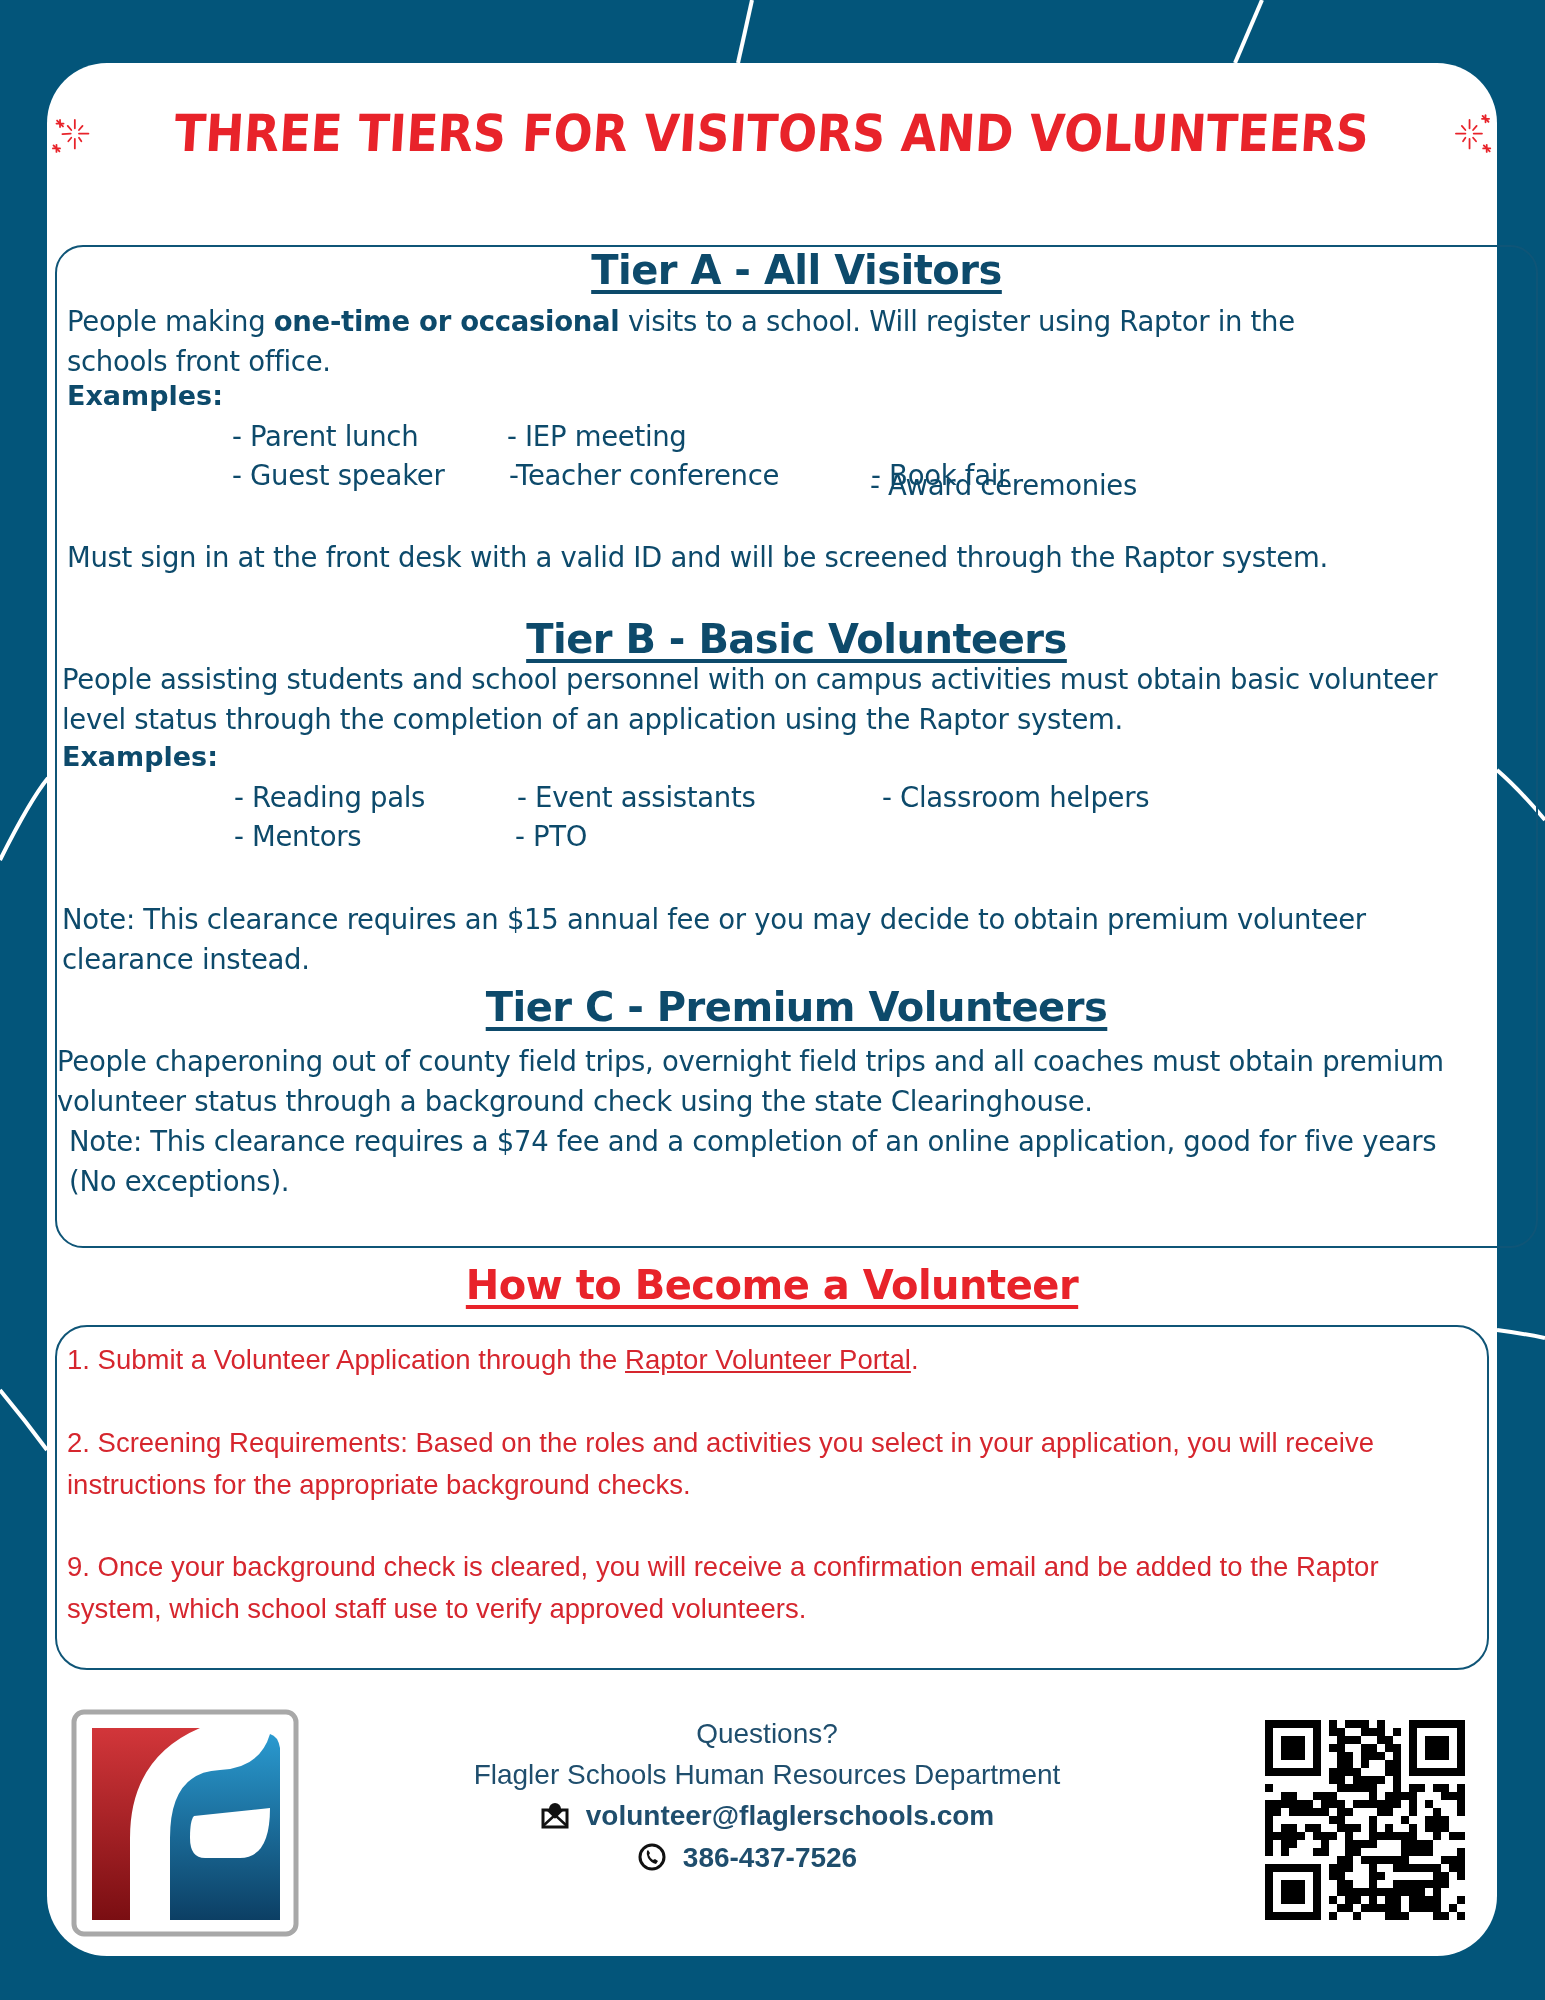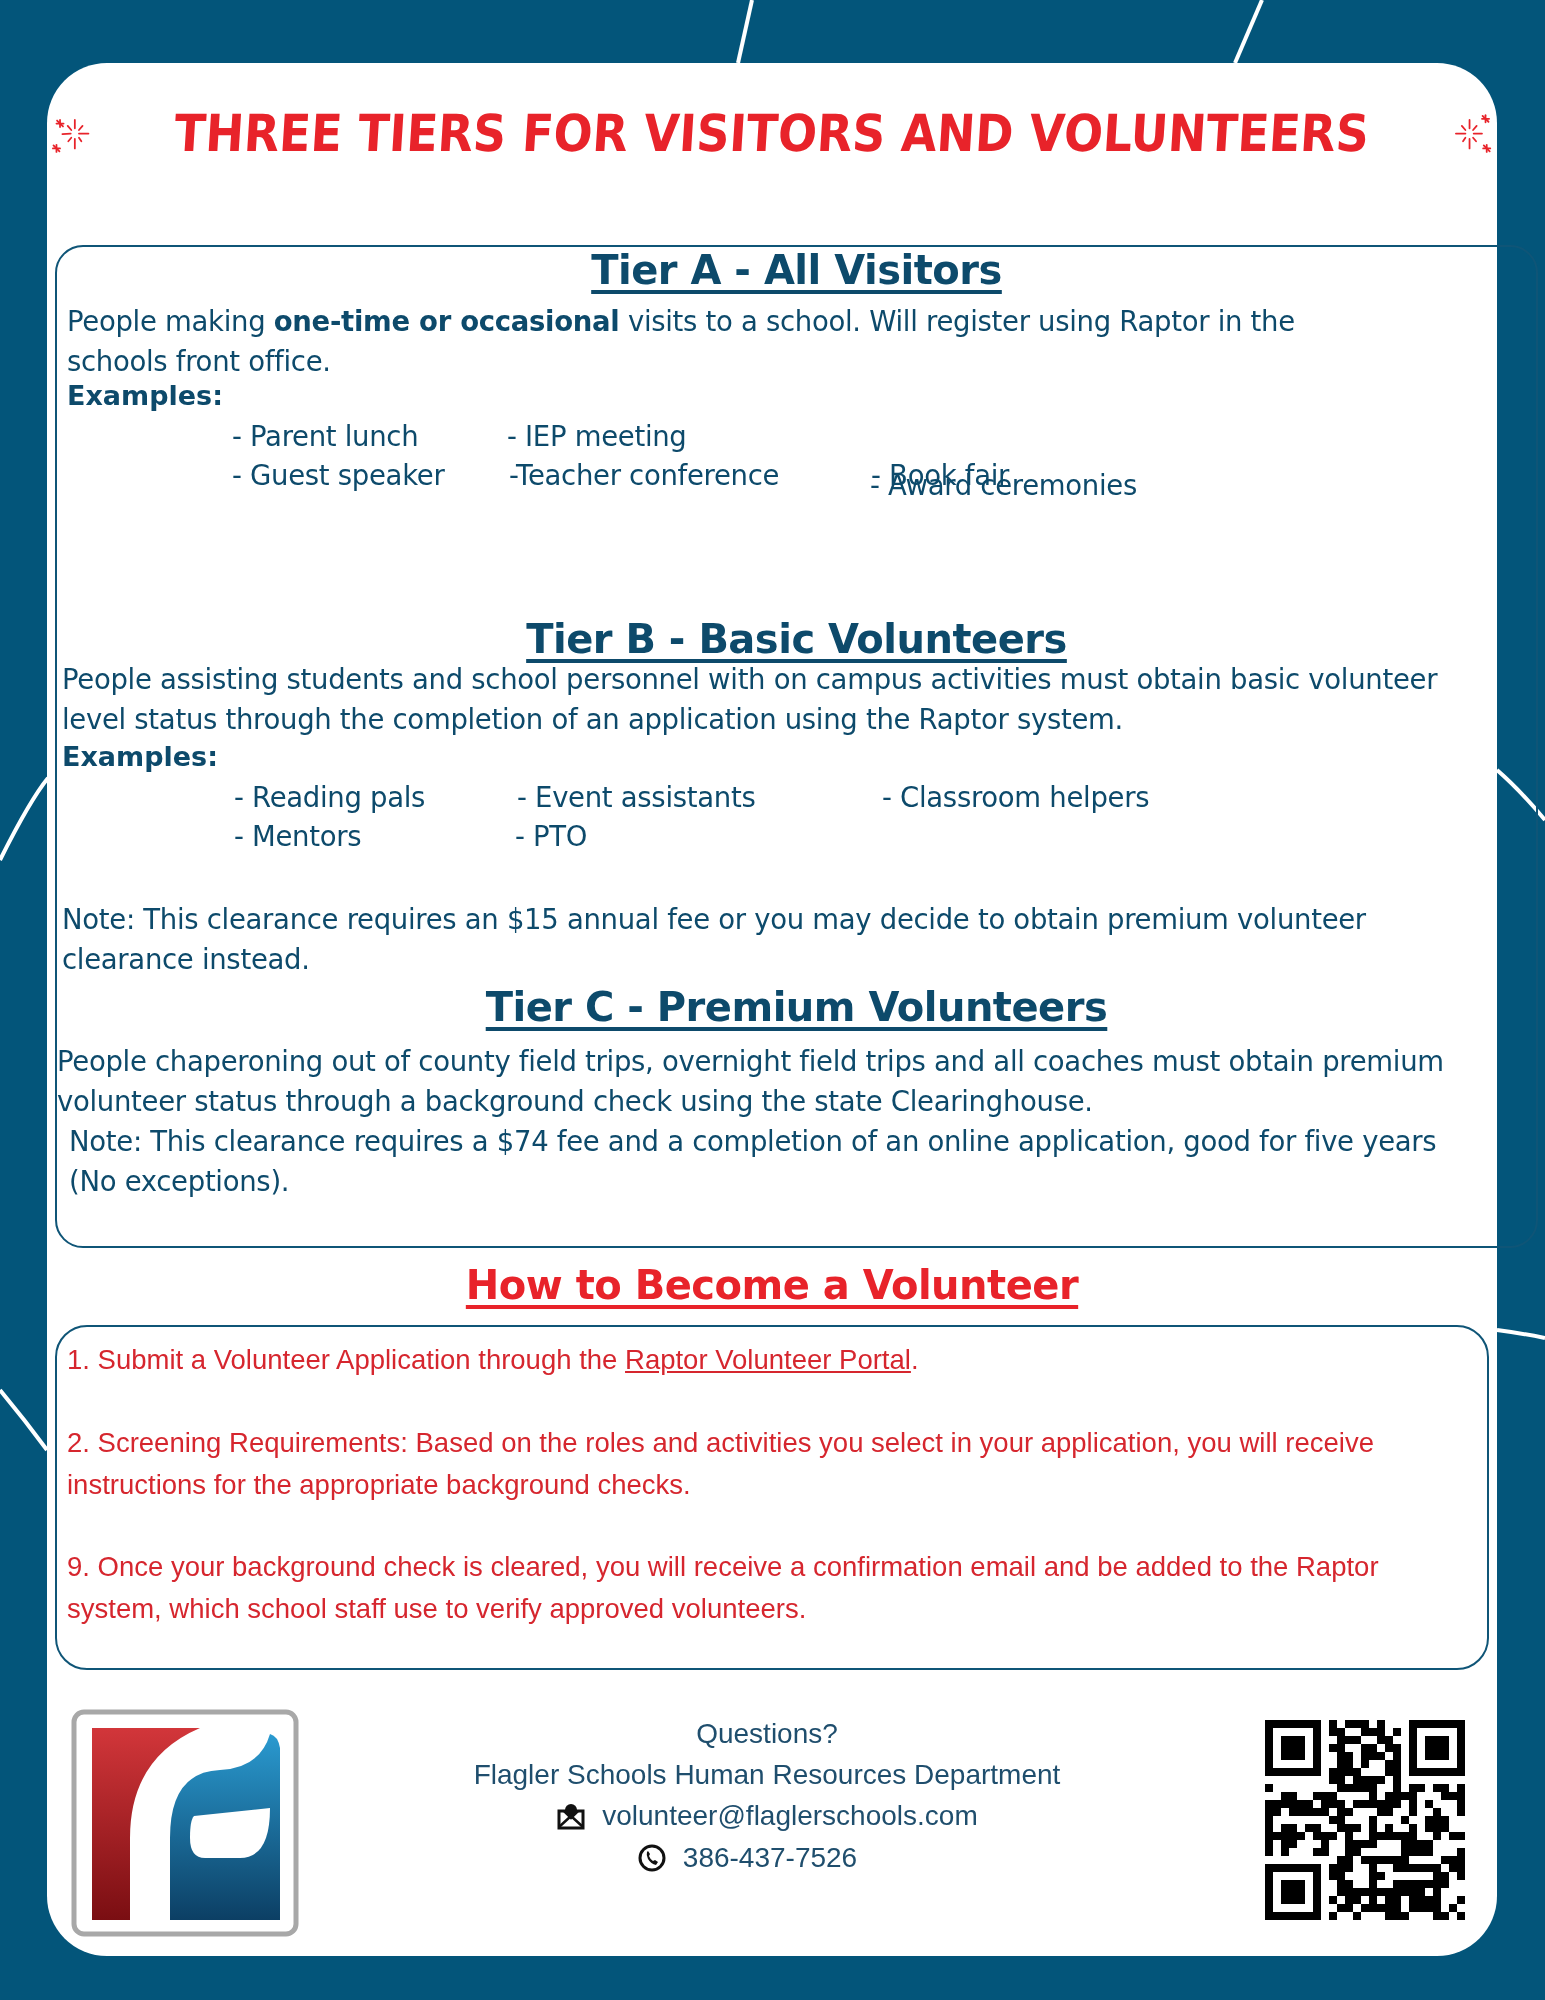--- a/index.html
+++ b/index.html
@@ -54,21 +54,21 @@
     position: absolute; left: 10px; width: 1400px; color: #d6262e;
     font-family: "Liberation Sans", sans-serif; font-size: 27.5px; line-height: 42px;
   }
   .step a { color: #d6262e; text-decoration: underline; }
 
   .logo { position: absolute; left: 23px; top: 1645px; width: 230px; height: 230px; }
   .contact {
     position: absolute; left: 300px; width: 840px; text-align: center;
     color: #1f4e6d; font-family: "Liberation Sans", sans-serif; font-size: 28px;
   }
-  .contact-line { display: flex; align-items: center; justify-content: center; gap: 16px; }
+  .contact-line { display: flex; align-items: flex-start; justify-content: center; gap: 16px; font-weight: bold; }
   .qr { position: absolute; left: 1218px; top: 1657px; width: 200px; height: 200px; }
 </style>
 </head>
 <body>
 
 <svg class="bg-curves" viewBox="0 0 1545 2000">
   <path d="M752 0 L738 63" stroke="#ffffff" stroke-width="4" fill="none"></path>
   <path d="M1262 0 L1235 63" stroke="#ffffff" stroke-width="4" fill="none"></path>
   <path d="M0 860 Q 30 800 48 778" stroke="#ffffff" stroke-width="4" fill="none"></path>
   <path d="M0 1390 Q 25 1420 47 1450" stroke="#ffffff" stroke-width="4" fill="none"></path>
@@ -122,20 +122,21 @@
 
     <div class="tier-heading" style="top:0px;">Tier A - All Visitors</div>
     <div class="para" style="left:10px; top:54px; width:1330px;"><span>People making </span><b>one-time or occasional</b><span> visits to a school. Will register using Raptor in the schools front office.</span></div>
     <div class="ex-label" style="left:10px; top:133px;"><span>Examples</span>:</div>
     <div class="ex-item" style="left:175px; top:173px;">- Parent lunch</div>
     <div class="ex-item" style="left:450px; top:173px;">- IEP meeting</div>
     <div class="ex-item" style="left:813px; top:186px;margin-top:36px;">- Award ceremonies</div>
     <div class="ex-item" style="left:175px; top:212px;">- Guest speaker</div>
     <div class="ex-item" style="left:452px; top:212px;">-Teacher conference</div>
     <div class="ex-item" style="left:814px; top:212px;">- Book fair</div>
+    <div class="para" style="left:10px; top:290px; width:1400px;">Must sign in at the front desk with a valid ID and will be screened through the Raptor system.</div>
 
     <div class="tier-heading" style="top:357px;margin-top:12px;">Tier B - Basic Volunteers</div>
     <div class="para" style="left:5px; top:412px; width:1410px;">People assisting students and school personnel with on campus activities must obtain basic volunteer level status through the completion of an application using the Raptor system.</div>
     <div class="ex-label" style="left:5px; top:494px;"><span>Examples</span>:</div>
     <div class="ex-item" style="left:177px; top:534px;">- Reading pals</div>
     <div class="ex-item" style="left:460px; top:534px;">- Event assistants</div>
     <div class="ex-item" style="left:825px; top:534px;">- Classroom helpers</div>
     <div class="ex-item" style="left:177px; top:573px;">- Mentors</div>
     <div class="ex-item" style="left:458px; top:573px;">- PTO</div>
     <div class="para" style="left:5px; top:652px; width:1400px;">Note: This clearance requires an $15 annual fee or you may decide to obtain premium volunteer clearance instead.</div>

